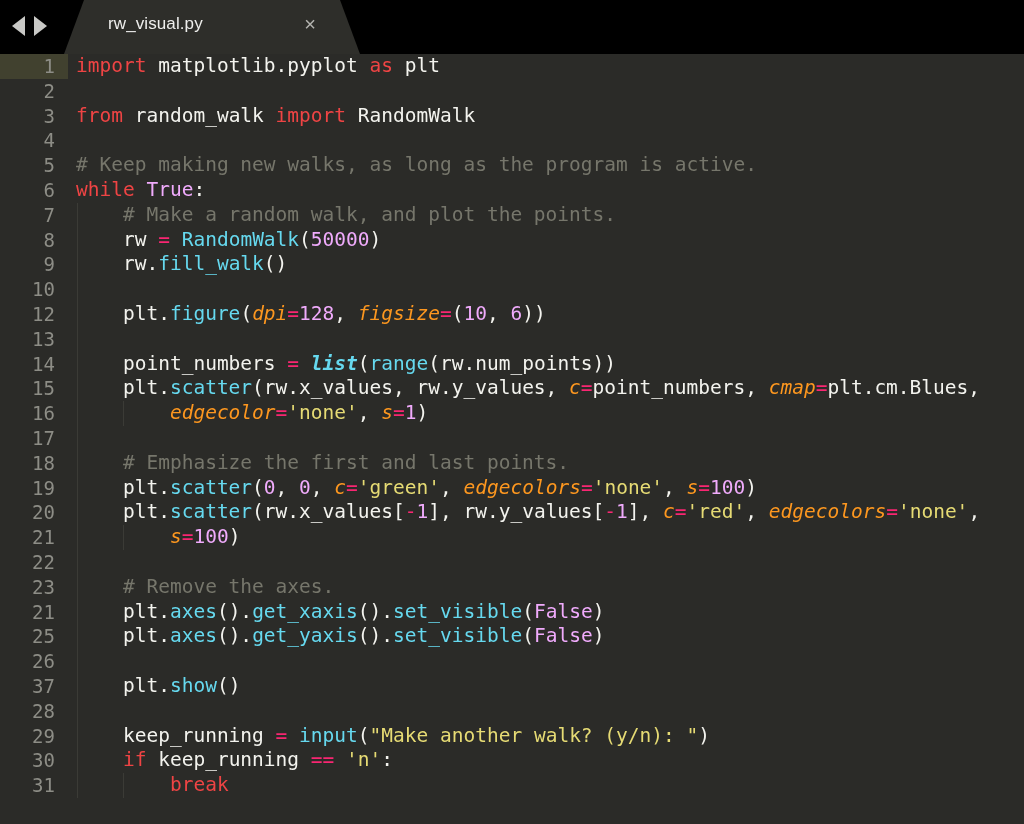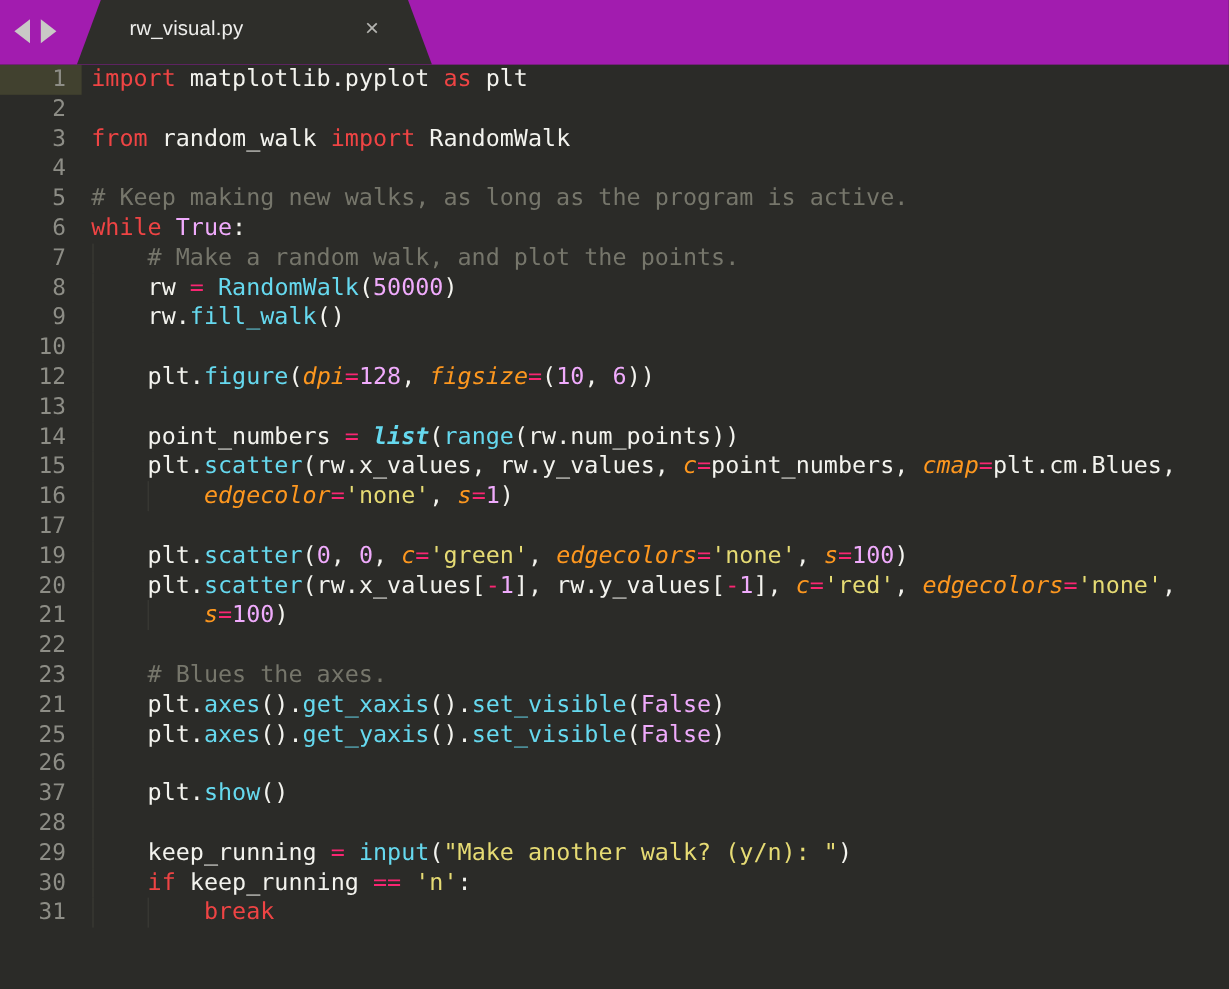--- a/index.html
+++ b/index.html
@@ -8,21 +8,21 @@
     width: 1024px; height: 824px;
     overflow: hidden;
     background: #2b2b28;
     font-family: "DejaVu Sans Mono", monospace;
   }
 
   
   #tabbar {
     position: absolute; left: 0; top: 0;
     width: 1024px; height: 54px;
-    background: #a21caf;
+    background: #000000;
     overflow: hidden;
   }
   #navarrows {
     position: absolute; left: 12px; top: 16px;
     display: flex; gap: 9px; align-items: center;
   }
   .tri { width: 0; height: 0; }
   .tri-left  { border-top: 10px solid transparent; border-bottom: 10px solid transparent; border-right: 13px solid #c9c9c6; }
   .tri-right { border-top: 10px solid transparent; border-bottom: 10px solid transparent; border-left: 13px solid #c9c9c6; }
 
@@ -124,25 +124,26 @@
     <div class="row"><div class="gutter">7</div><div class="guide" style="left: 77px;"></div><div class="code"><span class="com">    # Make a random walk, and plot the points.</span></div></div>
     <div class="row"><div class="gutter">8</div><div class="guide" style="left: 77px;"></div><div class="code"><span class="pl">    rw </span><span class="op">=</span><span class="pl"> </span><span class="fn">RandomWalk</span><span class="pl">(</span><span class="num">50000</span><span class="pl">)</span></div></div>
     <div class="row"><div class="gutter">9</div><div class="guide" style="left: 77px;"></div><div class="code"><span class="pl">    rw.</span><span class="fn">fill_walk</span><span class="pl">()</span></div></div>
     <div class="row"><div class="gutter">10</div><div class="guide" style="left: 77px;"></div><div class="code"></div></div>
     <div class="row"><div class="gutter">12</div><div class="guide" style="left: 77px;"></div><div class="code"><span class="pl">    plt.</span><span class="fn">figure</span><span class="pl">(</span><span class="parn">dpi</span><span class="op">=</span><span class="num">128</span><span class="pl">, </span><span class="parn">figsize</span><span class="op">=</span><span class="pl">(</span><span class="num">10</span><span class="pl">, </span><span class="num">6</span><span class="pl">))</span></div></div>
     <div class="row"><div class="gutter">13</div><div class="guide" style="left: 77px;"></div><div class="code"></div></div>
     <div class="row"><div class="gutter">14</div><div class="guide" style="left: 77px;"></div><div class="code"><span class="pl">    point_numbers </span><span class="op">=</span><span class="pl"> </span><span class="bi">list</span><span class="pl">(</span><span class="fn">range</span><span class="pl">(rw.num_points))</span></div></div>
     <div class="row"><div class="gutter">15</div><div class="guide" style="left: 77px;"></div><div class="code"><span class="pl">    plt.</span><span class="fn">scatter</span><span class="pl">(rw.x_values, rw.y_values, </span><span class="parn">c</span><span class="op">=</span><span class="pl">point_numbers, </span><span class="parn">cmap</span><span class="op">=</span><span class="pl">plt.cm.Blues,</span></div></div>
     <div class="row"><div class="gutter">16</div><div class="guide" style="left: 77px;"></div><div class="guide" style="left: 123.4px;"></div><div class="code"><span class="pl">        </span><span class="parn">edgecolor</span><span class="op">=</span><span class="str">'none'</span><span class="pl">, </span><span class="parn">s</span><span class="op">=</span><span class="num">1</span><span class="pl">)</span></div></div>
     <div class="row"><div class="gutter">17</div><div class="guide" style="left: 77px;"></div><div class="code"></div></div>
+    <div class="row"><div class="gutter">18</div><div class="guide" style="left: 77px;"></div><div class="code"><span class="com">    # Emphasize the first and last points.</span></div></div>
     <div class="row"><div class="gutter">19</div><div class="guide" style="left: 77px;"></div><div class="code"><span class="pl">    plt.</span><span class="fn">scatter</span><span class="pl">(</span><span class="num">0</span><span class="pl">, </span><span class="num">0</span><span class="pl">, </span><span class="parn">c</span><span class="op">=</span><span class="str">'green'</span><span class="pl">, </span><span class="parn">edgecolors</span><span class="op">=</span><span class="str">'none'</span><span class="pl">, </span><span class="parn">s</span><span class="op">=</span><span class="num">100</span><span class="pl">)</span></div></div>
     <div class="row"><div class="gutter">20</div><div class="guide" style="left: 77px;"></div><div class="code"><span class="pl">    plt.</span><span class="fn">scatter</span><span class="pl">(rw.x_values[</span><span class="op">-</span><span class="num">1</span><span class="pl">], rw.y_values[</span><span class="op">-</span><span class="num">1</span><span class="pl">], </span><span class="parn">c</span><span class="op">=</span><span class="str">'red'</span><span class="pl">, </span><span class="parn">edgecolors</span><span class="op">=</span><span class="str">'none'</span><span class="pl">,</span></div></div>
     <div class="row"><div class="gutter">21</div><div class="guide" style="left: 77px;"></div><div class="guide" style="left: 123.4px;"></div><div class="code"><span class="pl">        </span><span class="parn">s</span><span class="op">=</span><span class="num">100</span><span class="pl">)</span></div></div>
     <div class="row"><div class="gutter">22</div><div class="guide" style="left: 77px;"></div><div class="code"></div></div>
-    <div class="row"><div class="gutter">23</div><div class="guide" style="left: 77px;"></div><div class="code"><span class="com">    # Blues the axes.</span></div></div>
+    <div class="row"><div class="gutter">23</div><div class="guide" style="left: 77px;"></div><div class="code"><span class="com">    # Remove the axes.</span></div></div>
     <div class="row"><div class="gutter">21</div><div class="guide" style="left: 77px;"></div><div class="code"><span class="pl">    plt.</span><span class="fn">axes</span><span class="pl">().</span><span class="fn">get_xaxis</span><span class="pl">().</span><span class="fn">set_visible</span><span class="pl">(</span><span class="num">False</span><span class="pl">)</span></div></div>
     <div class="row"><div class="gutter">25</div><div class="guide" style="left: 77px;"></div><div class="code"><span class="pl">    plt.</span><span class="fn">axes</span><span class="pl">().</span><span class="fn">get_yaxis</span><span class="pl">().</span><span class="fn">set_visible</span><span class="pl">(</span><span class="num">False</span><span class="pl">)</span></div></div>
     <div class="row"><div class="gutter">26</div><div class="guide" style="left: 77px;"></div><div class="code"></div></div>
     <div class="row"><div class="gutter">37</div><div class="guide" style="left: 77px;"></div><div class="code"><span class="pl">    plt.</span><span class="fn">show</span><span class="pl">()</span></div></div>
     <div class="row"><div class="gutter">28</div><div class="guide" style="left: 77px;"></div><div class="code"></div></div>
     <div class="row"><div class="gutter">29</div><div class="guide" style="left: 77px;"></div><div class="code"><span class="pl">    keep_running </span><span class="op">=</span><span class="pl"> </span><span class="fn">input</span><span class="pl">(</span><span class="str">"Make another walk? (y/n): "</span><span class="pl">)</span></div></div>
     <div class="row"><div class="gutter">30</div><div class="guide" style="left: 77px;"></div><div class="code"><span class="pl">    </span><span class="kw">if</span><span class="pl"> keep_running </span><span class="op">==</span><span class="pl"> </span><span class="str">'n'</span><span class="pl">:</span></div></div>
     <div class="row"><div class="gutter">31</div><div class="guide" style="left: 77px;"></div><div class="guide" style="left: 123.4px;"></div><div class="code"><span class="pl">        </span><span class="kw">break</span></div></div>
   </div>
 

